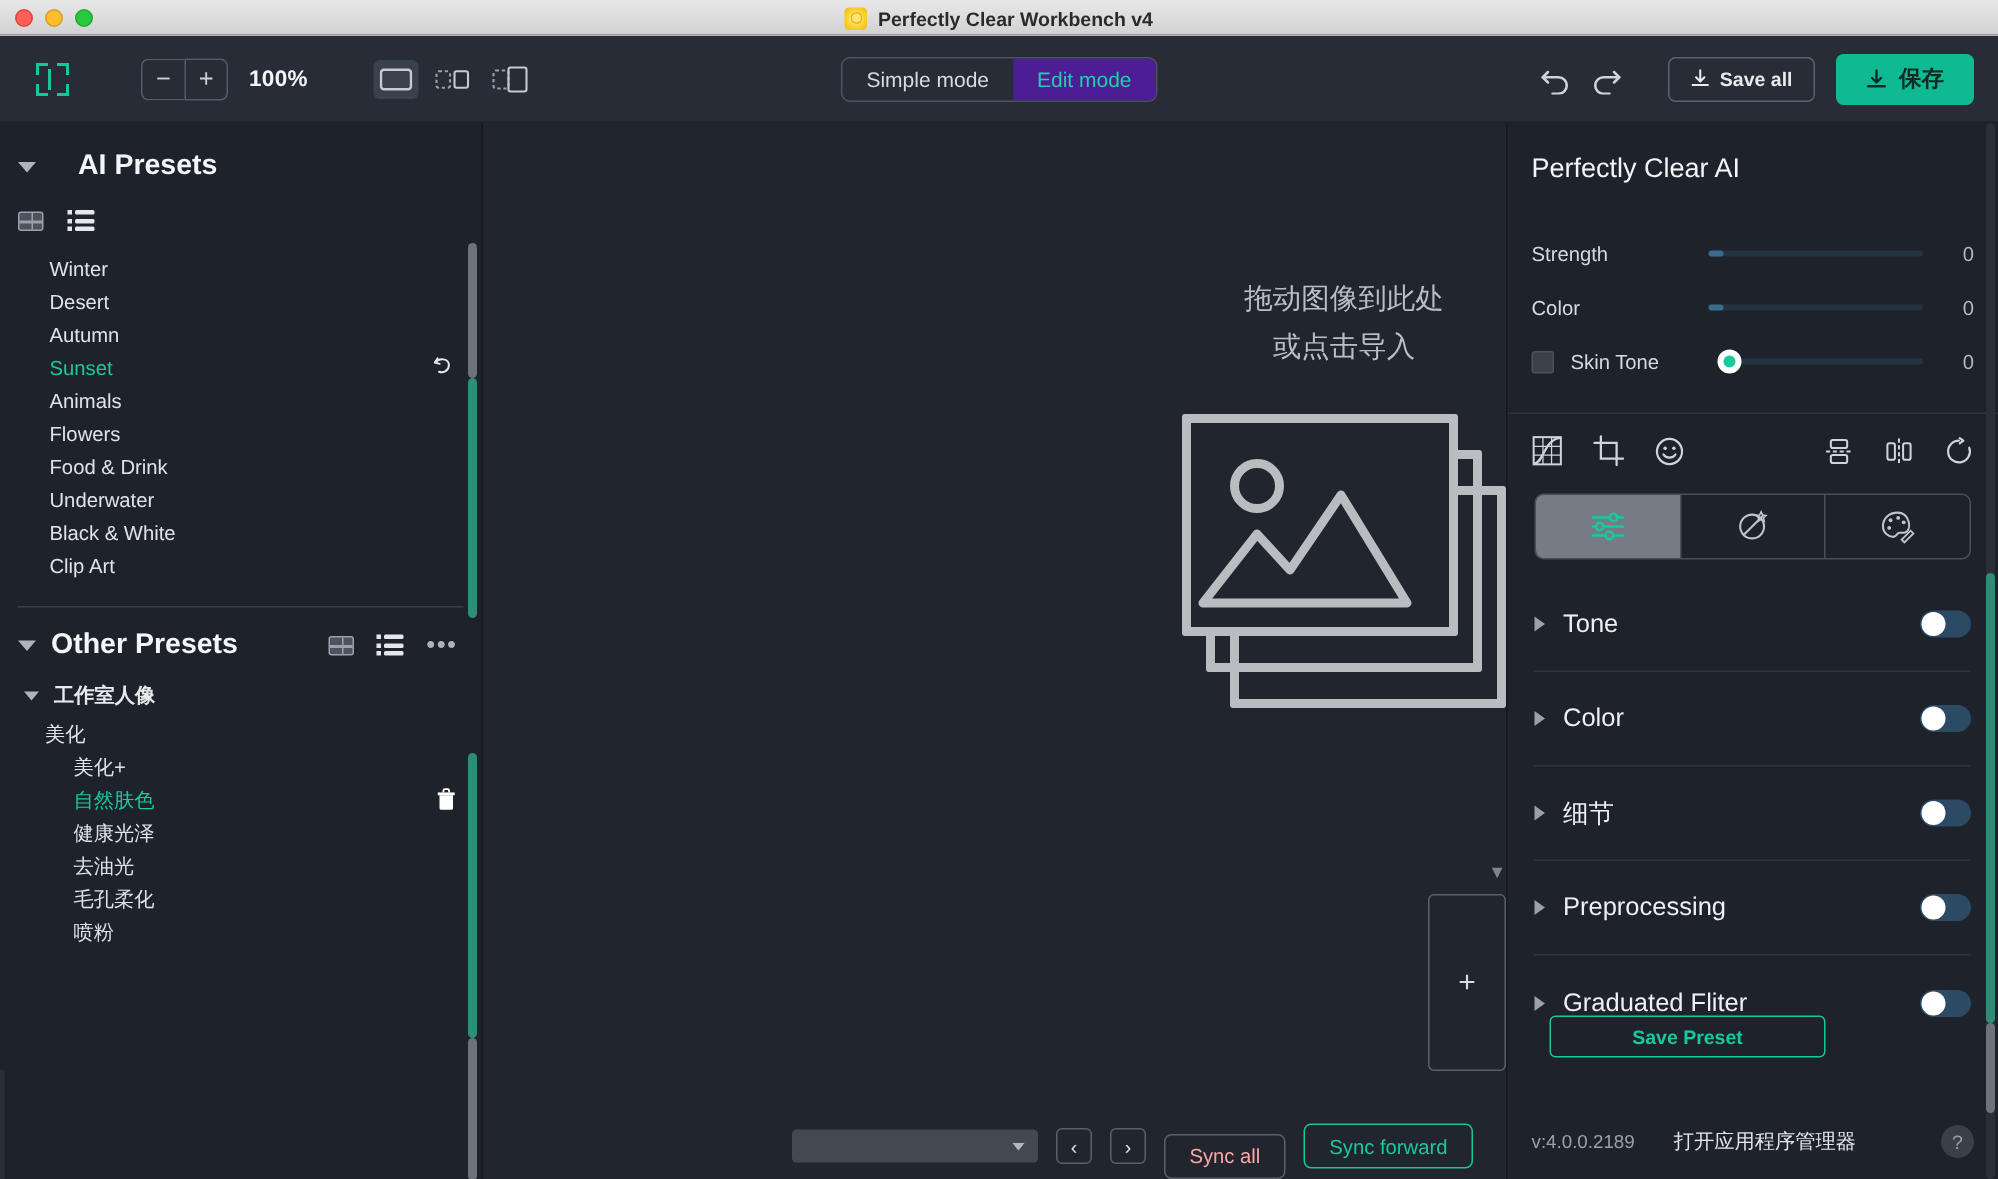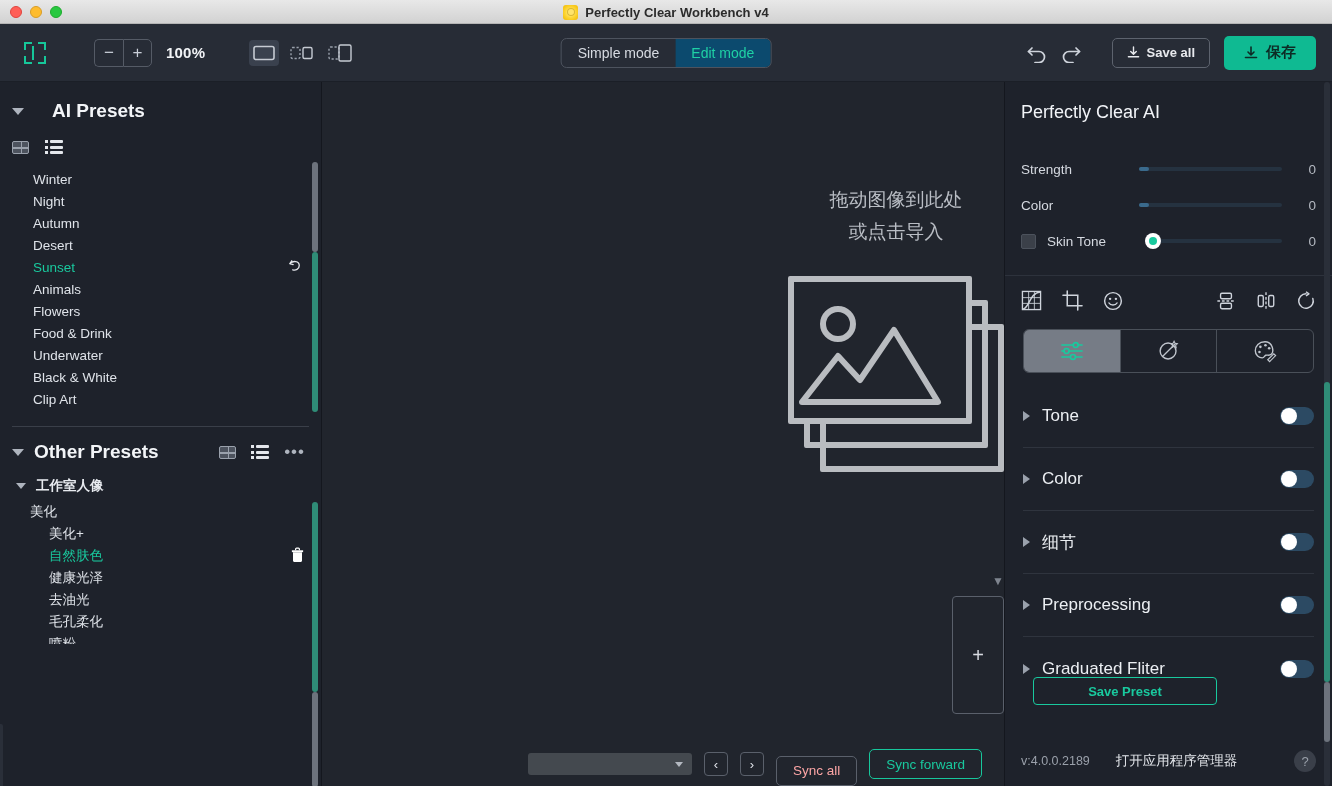--- a/index.html
+++ b/index.html
@@ -74,21 +74,21 @@
 
   .modeswitch {
     position: absolute; left: 50%; transform: translateX(-50%);
     display: flex; border: 1px solid #4d535e; border-radius: 6px; overflow: hidden; height: 30px;
   }
   .modebtn {
     padding: 0 16px; height: 100%; display: flex; align-items: center;
     font-size: 14px; color: #d7dbe2; background: transparent; cursor: pointer; border: none;
     font-family: "Liberation Sans", sans-serif;
   }
-  .modebtn.active { background: #0c4a6e; color: #1fd1a5; }
+  .modebtn.active { background: #4c1d95; color: #1fd1a5; }
 
   .tb-right { margin-left: auto; display: flex; align-items: center; gap: 0; padding-right: 16px; }
   .iconbtn { width: 34px; height: 34px; display:flex; align-items:center; justify-content:center; cursor:pointer; }
   .saveall {
     margin-left: 24px; height: 30px; padding: 0 14px; border: 1px solid #5d636e; border-radius: 5px;
     background: transparent; color: #e8eaee; font-size: 13px; font-weight: bold;
     display: flex; align-items: center; gap: 7px; cursor: pointer;
     font-family: "Liberation Sans", sans-serif;
   }
   .savecn {
@@ -374,27 +374,24 @@
             <i></i>
             <i></i>
           </span>
       </div>
 
       <div class="ai-list">
         <div class="preset-row">
           <span>Winter</span>
         </div>
         <div class="preset-row">
-          <span>Night</span>
+          <span>Desert</span>
         </div>
         <div class="preset-row">
           <span>Autumn</span>
-        </div>
-        <div class="preset-row">
-          <span>Desert</span>
         </div>
         <div class="preset-row active">
           <span>Sunset</span>
           <span class="revert">
             <svg width="15" height="15" viewBox="0 0 16 16">
               <path d="M4 3 L2 6 L5.5 7" fill="none" stroke="#e4e7ec" stroke-width="1.4" stroke-linecap="round" stroke-linejoin="round"></path>
               <path d="M2.4 6 C5 2.5 12 3 12 8 C12 12 8 13.6 5 12.6" fill="none" stroke="#e4e7ec" stroke-width="1.4" stroke-linecap="round"></path>
             </svg>
           </span>
         </div>

